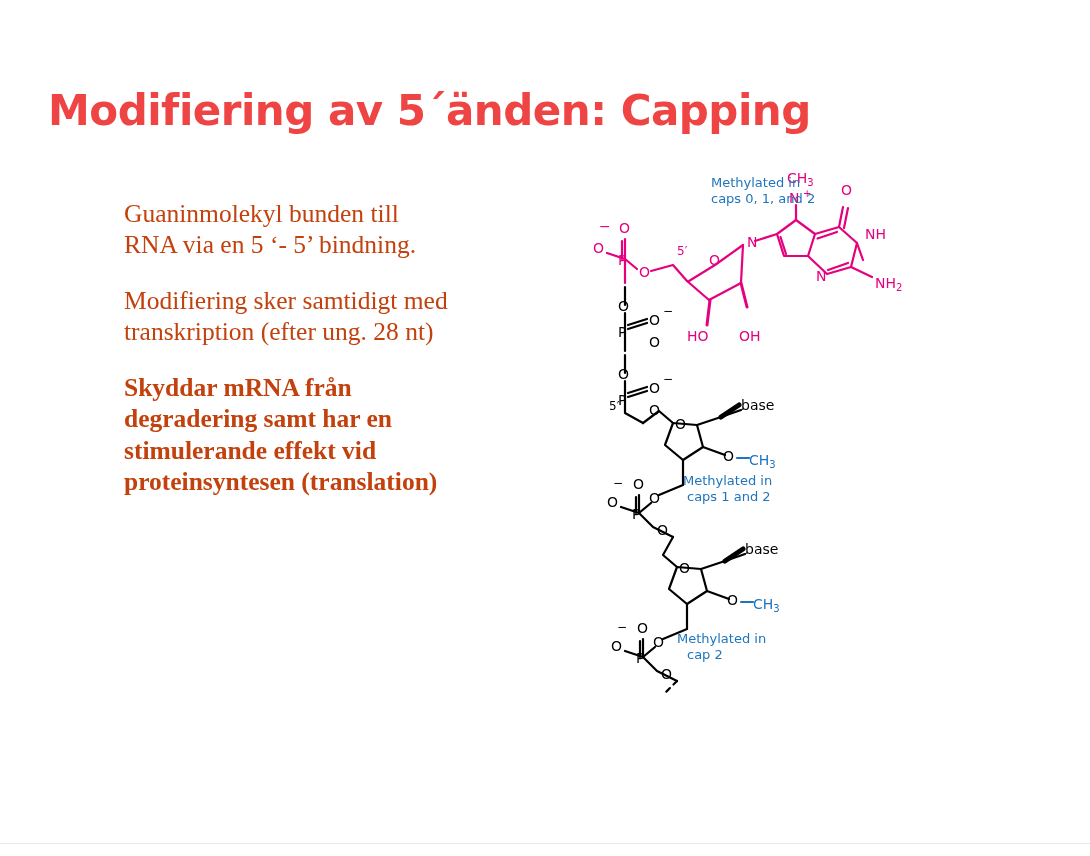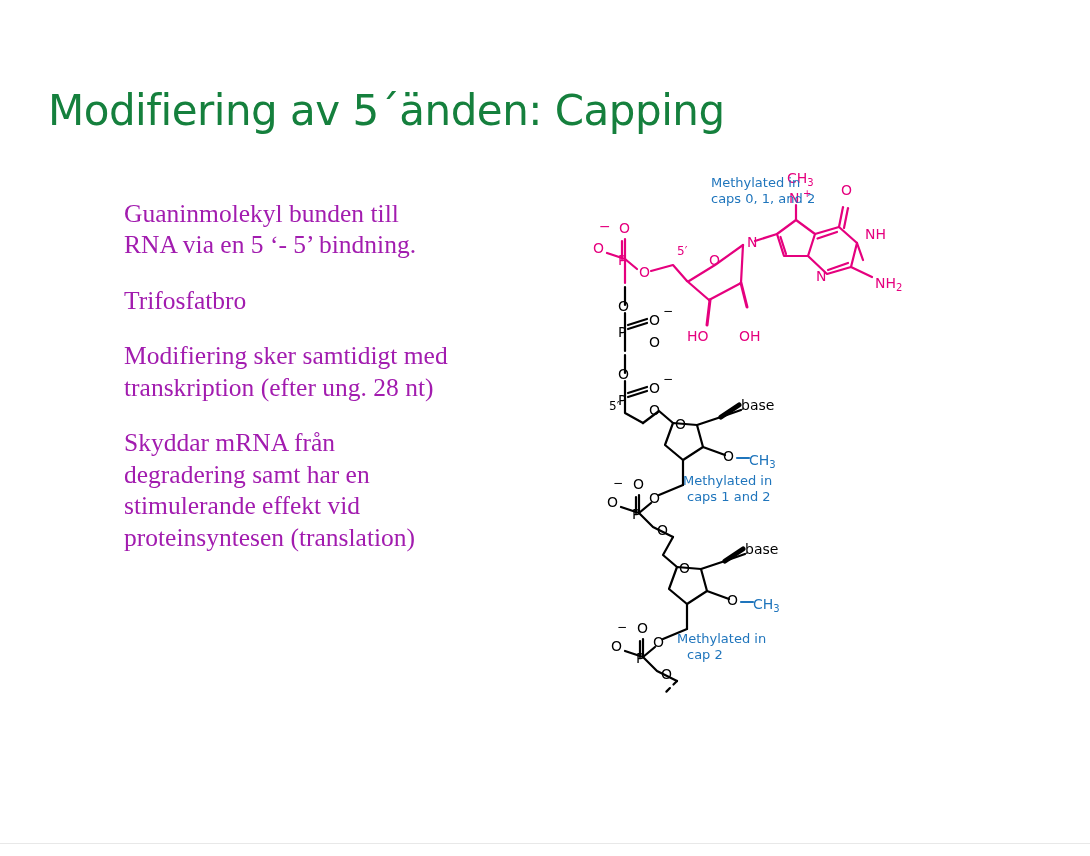--- a/index.html
+++ b/index.html
@@ -19,39 +19,39 @@
     width: 1090px;
     height: 856px;
     background: #ffffff;
   }
   .slide-title {
     position: absolute;
     left: 48px;
     top: 58px;
     font-family: "DejaVu Sans", sans-serif;
     font-size: 42px;
-    font-weight: 400;
-    color: #15803d;
+    font-weight: 700;
+    color: #ef4444;
     letter-spacing: -0.5px;
     white-space: nowrap;
   }
   .body-text {
     position: absolute;
     left: 124px;
     top: 198px;
     width: 330px;
     font-family: "Liberation Serif", serif;
     font-size: 25.5px;
     line-height: 1.235;
-    color: #a21caf;
+    color: #c2410c;
   }
   .para {
     margin: 0 0 24px 0;
   }
-  .para:last-child { margin-bottom: 13px; }
+  .para:last-child { margin-bottom: 13px; font-weight: bold; }
 
   
   .figure {
     position: absolute;
     left: 591px;
     top: 155px;
     width: 440px;
     height: 610px;
   }
   .figure svg {
@@ -69,21 +69,20 @@
 </style>
 </head>
 <body>
 
 <div class="slide">
 
   <h1 class="slide-title">Modifiering av 5´änden: Capping</h1>
 
   <div class="body-text">
     <p class="para">Guaninmolekyl bunden till RNA via en 5 ‘- 5’ bindning.</p>
-    <p class="para">Trifosfatbro</p>
     <p class="para">Modifiering sker samtidigt med transkription (efter ung. 28 nt)</p>
     <p class="para">Skyddar mRNA från degradering samt har en stimulerande effekt vid proteinsyntesen (translation)</p>
   </div>
 
   <div class="figure">
     <svg width="440" height="610" viewBox="0 0 440 610" xmlns="http://www.w3.org/2000/svg">
       <g stroke-linecap="round" stroke-linejoin="round" fill="none">
 
         <g stroke="#e5007e" stroke-width="2.2">
 

